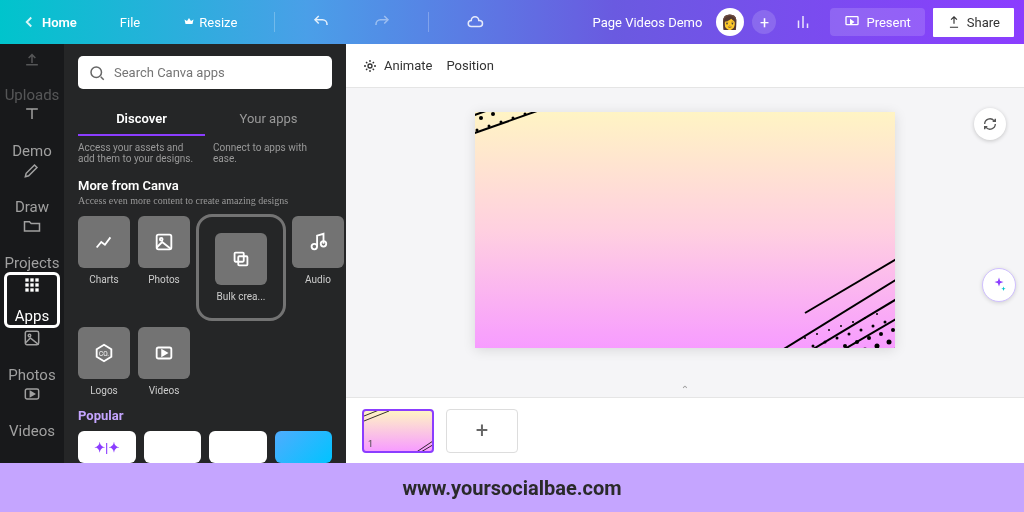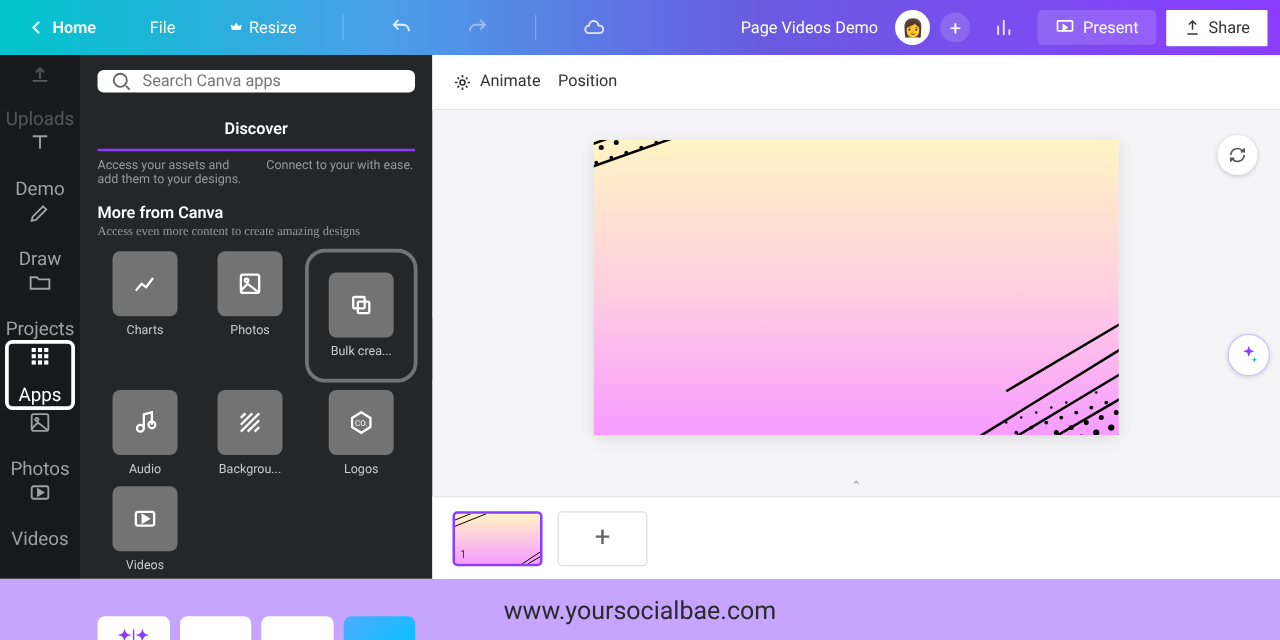--- a/index.html
+++ b/index.html
@@ -25,21 +25,21 @@
 .search-wrap{background:#fff;border-radius:5px;height:36px;display:flex;align-items:center;padding:0 10px;gap:8px;}
 .search-wrap svg{width:18px;height:18px;color:#666;}
 .search-wrap input{border:none;outline:none;flex:1;font-size:13px;color:#333;}
 .tabs{display:flex;margin-top:14px;border-bottom:none;}
 .tab{flex:1;text-align:center;padding:8px 0;font-size:13px;color:#999;cursor:pointer;border-bottom:2px solid transparent;}
 .tab.active{color:#fff;border-bottom:2px solid #8b3dff;font-weight:600;}
 .sub-row{display:flex;margin-top:6px;font-size:10px;color:#999;gap:16px;}
 .sub-row div{flex:1;}
 .section-title{font-size:13px;font-weight:600;margin-top:14px;}
 .section-desc{font-size:10px;color:#999;margin-top:2px;font-family:Liberation Serif, serif;}
-.app-grid{display:grid;grid-template-columns:repeat(3,1fr);gap:8px;margin-top:10px;}
+.app-grid{display:grid;grid-template-columns:repeat(5,1fr);gap:8px;margin-top:10px;}
 .app-tile{display:flex;flex-direction:column;align-items:center;cursor:pointer;}
 .app-icon{width:52px;height:52px;background:#737373;border-radius:6px;display:flex;align-items:center;justify-content:center;color:#fff;}
 .app-tile.highlighted{border:3px solid #737373;border-radius:16px;padding:16px;margin:-2px;}
 .app-icon svg{width:22px;height:22px;}
 .app-label{font-size:10px;color:#ccc;margin-top:6px;white-space:nowrap;overflow:hidden;text-overflow:ellipsis;max-width:56px;text-align:center;}
 .popular-title{font-size:13px;font-weight:700;margin-top:12px;color:#c5a5ff;}
 .pop-row{display:flex;gap:8px;margin-top:8px;}
 .pop-tile{width:60px;height:32px;border-radius:6px;background:#fff;}
 .pop-tile.blue{background:linear-gradient(135deg,#4facfe,#00c4ff);}
 .collapse-handle{position:absolute;right:-12px;top:50%;width:12px;height:50px;background:#252627;border-radius:0 6px 6px 0;display:flex;align-items:center;justify-content:center;cursor:pointer;color:#999;font-size:10px;}
@@ -52,21 +52,21 @@
 .ht-tl{top:-20px;left:-20px;width:160px;height:100px;}
 .ht-br{bottom:-20px;right:-20px;width:200px;height:140px;}
 .refresh-fab{position:absolute;top:20px;right:18px;width:32px;height:32px;background:#fff;border-radius:50%;box-shadow:0 1px 4px rgba(0,0,0,0.2);display:flex;align-items:center;justify-content:center;cursor:pointer;}
 .ai-fab{position:absolute;bottom:80px;right:8px;width:34px;height:34px;background:#fff;border:1px solid #d0c0ff;border-radius:50%;box-shadow:0 1px 4px rgba(0,0,0,0.15);display:flex;align-items:center;justify-content:center;cursor:pointer;}
 .page-handle{width:100%;display:flex;justify-content:center;padding:2px 0;}
 .page-handle span{font-size:10px;color:#999;cursor:pointer;}
 .thumbs{height:66px;background:#fff;border-top:1px solid #e5e5e5;display:flex;align-items:center;padding:0 16px;gap:12px;}
 .thumb{width:72px;height:44px;border:2px solid #8b3dff;border-radius:4px;background:linear-gradient(180deg,#fff4c4,#f79cff);position:relative;cursor:pointer;overflow:hidden;}
 .thumb-num{position:absolute;bottom:2px;left:4px;font-size:9px;color:#444;}
 .add-page{width:72px;height:44px;border:1px solid #ddd;border-radius:4px;display:flex;align-items:center;justify-content:center;font-size:22px;color:#666;cursor:pointer;}
-.footer{height:49px;background:#c5a5ff;display:flex;align-items:center;justify-content:center;font-size:20px;font-weight:400;color:#2a2a2a;}
+.footer{height:49px;background:#c5a5ff;display:flex;align-items:center;justify-content:center;font-size:20px;font-weight:700;color:#2a2a2a;}
 </style>
 </head>
 <body>
 
 <div class="topbar">
   <div class="tb-left">
     <div class="tb-btn tb-home">
       <svg viewBox="0 0 24 24" fill="none" stroke="currentColor" stroke-width="2.5" class="tb-icon">
           <polyline points="15 18 9 12 15 6"></polyline>
         </svg>
@@ -186,24 +186,25 @@
   <div class="apps-panel">
     <div class="search-wrap">
       <svg viewBox="0 0 24 24" fill="none" stroke="currentColor" stroke-width="2">
           <circle cx="11" cy="11" r="7"></circle>
           <path d="M21 21l-4-4"></path>
         </svg>
       <input placeholder="Search Canva apps" style="">
     </div>
     <div class="tabs">
       <div class="tab active">Discover</div>
+      <div class="tab">Your apps</div>
     </div>
     <div class="sub-row">
       <div>Access your assets and add them to your designs.</div>
-      <div>Connect to your with ease.</div>
+      <div>Connect to apps with ease.</div>
     </div>
     <div class="section-title">More from Canva</div>
     <div class="section-desc">Access even more content to create amazing designs</div>
     <div class="app-grid">
       <div class="app-tile">
           <div class="app-icon">
             <svg viewBox="0 0 24 24" fill="none" stroke="currentColor" stroke-width="2">
               <path d="M4 18l5-6 4 3 6-8"></path>
             </svg>
           </div>

